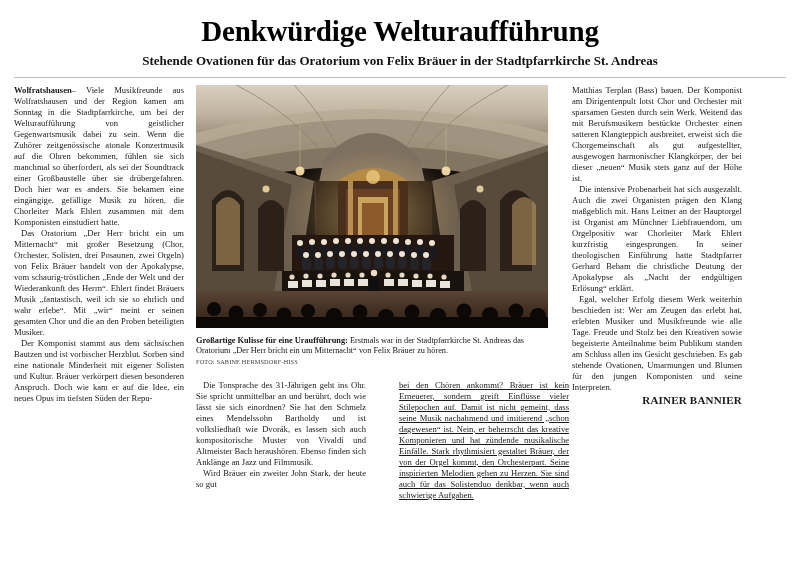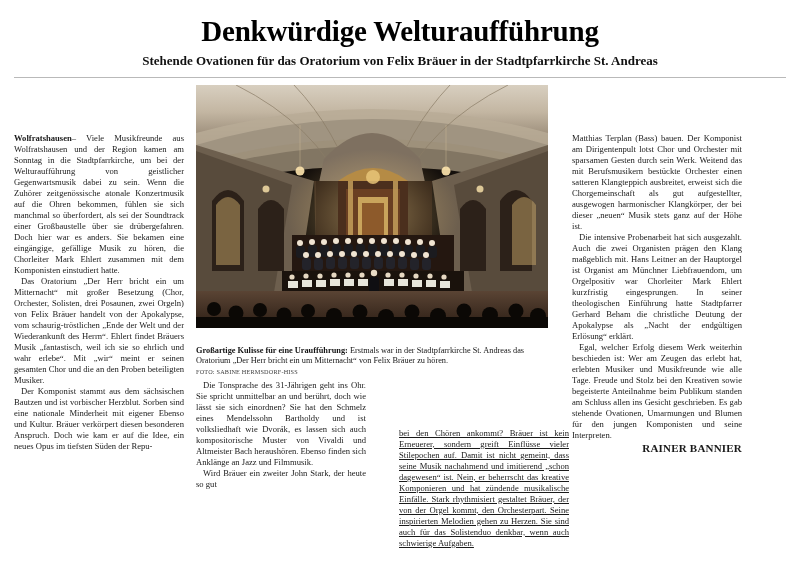--- a/index.html
+++ b/index.html
@@ -63,21 +63,20 @@
     color: #1a1a1a;
     hyphens: auto;
     -webkit-hyphens: auto;
   }
   .col p {
     margin: 0;
     text-indent: 7px;
   }
   .col p.first {
     text-indent: 0;
-    margin-top: 48px;
   }
   .col1 { left: 0px;   width: 170px; }
   .col2 { left: 182px; width: 170px; top: 295px; }
   .col3 { left: 385px; width: 170px; top: 295px; text-decoration: underline; }
   .col4 { left: 558px; width: 170px; }
   .lead {
     font-weight: bold;
   }
   .photo-block {
     position: absolute;
@@ -89,21 +88,21 @@
     position: relative;
     width: 352px;
     height: 243px;
     overflow: hidden;
     background: #1b0f0a;
   }
   .photo svg { display: block; }
   .caption {
     width: 352px;
     box-sizing: border-box;
-    padding: 18px 0 0 0;
+    padding: 8px 0 0 0;
     font-size: 8.3px;
     line-height: 1.25;
     text-align: left;
     color: #141414;
   }
   .caption b { font-weight: bold; }
   .credit {
     font-size: 6.2px;
     letter-spacing: 0.2px;
     color: #3b3b3b;
@@ -128,21 +127,21 @@
   <div class="subhead">Stehende Ovationen für das Oratorium von Felix Bräuer in der Stadtpfarrkirche St. Andreas</div>
   <hr class="rule">
 
   <div class="body-area">
 
     <div class="col col1">
       <p class="first">
         <span class="lead">Wolfratshausen</span><span>– Viele Musikfreunde aus Wolfratshausen und der Region kamen am Sonntag in die Stadtpfarrkirche, um bei der Welturaufführung von geistlicher Gegenwartsmusik dabei zu sein. Wenn die Zuhörer zeitgenössische atonale Konzertmusik auf die Ohren bekommen, fühlen sie sich manchmal so überfordert, als sei der Soundtrack einer Großbaustelle über sie drübergefahren. Doch hier war es anders. Sie bekamen eine eingängige, gefällige Musik zu hören, die Chorleiter Mark Ehlert zusammen mit dem Komponisten einstudiert hatte.</span>
       </p>
       <p>Das Oratorium „Der Herr bricht ein um Mitternacht“ mit großer Besetzung (Chor, Orchester, Solisten, drei Posaunen, zwei Orgeln) von Felix Bräuer handelt von der Apokalypse, vom schaurig-tröstlichen „Ende der Welt und der Wiederankunft des Herrn“. Ehlert findet Bräuers Musik „fantastisch, weil ich sie so ehrlich und wahr erlebe“. Mit „wir“ meint er seinen gesamten Chor und die an den Proben beteiligten Musiker.</p>
-      <p>Der Komponist stammt aus dem sächsischen Bautzen und ist vorbischer Herzblut. Sorben sind eine nationale Minderheit mit eigener Ebenso und Kultur. Bräuer verkörpert diesen besonderen Anspruch. Doch wie kam er auf die Idee, ein neues Opus im tiefsten Süden der Repu-</p>
+      <p>Der Komponist stammt aus dem sächsischen Bautzen und ist vorbischer Herzblut. Sorben sind eine nationale Minderheit mit eigener Solisten und Kultur. Bräuer verkörpert diesen besonderen Anspruch. Doch wie kam er auf die Idee, ein neues Opus im tiefsten Süden der Repu-</p>
     </div>
 
     <div class="photo-block">
       <div class="photo">
         <svg width="352" height="243" viewBox="0 0 352 243" xmlns="http://www.w3.org/2000/svg">
           <defs>
             <linearGradient id="vault" x1="0" y1="0" x2="0" y2="1">
               <stop offset="0%" stop-color="#d8cfc0"></stop>
               <stop offset="45%" stop-color="#c3b6a2"></stop>
               <stop offset="100%" stop-color="#8e7f6c"></stop>

